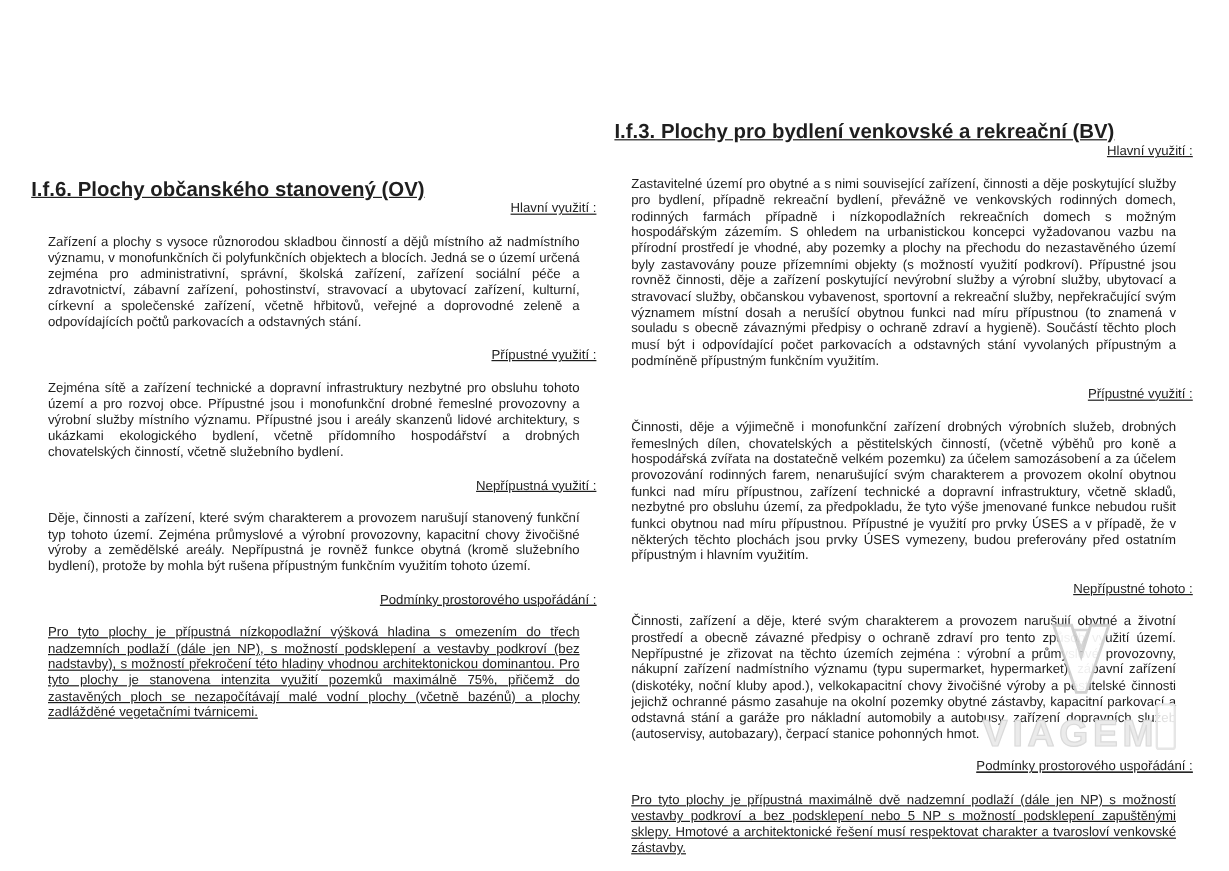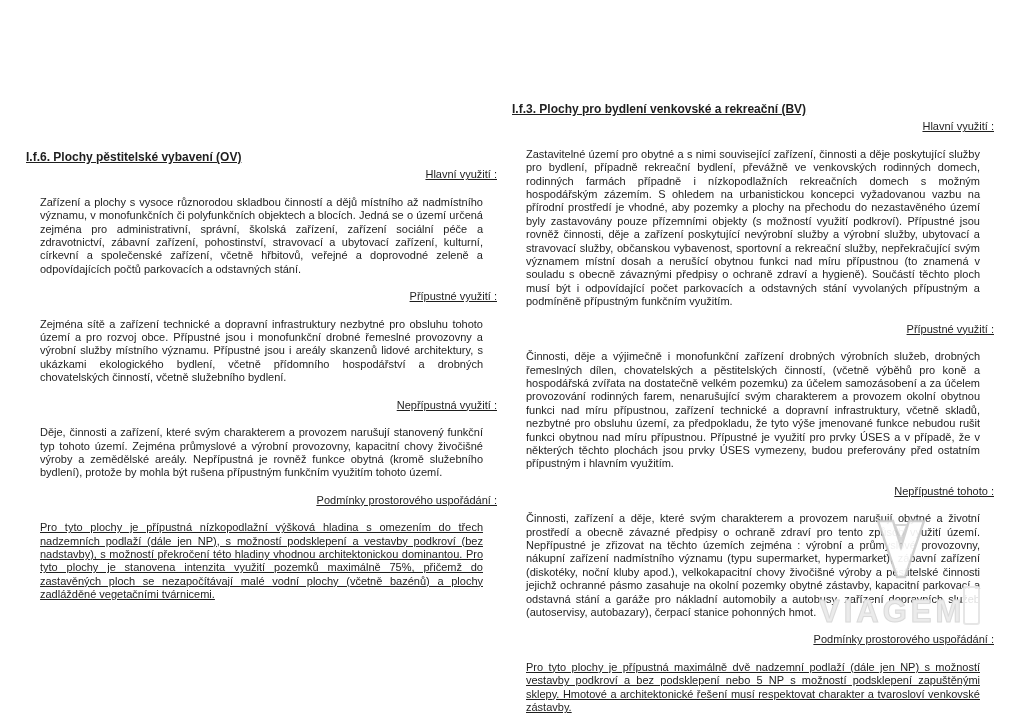--- a/index.html
+++ b/index.html
@@ -16,21 +16,21 @@
     font-size:11px;
     line-height:13.4px;
     text-align:justify;
   }
   .col-left{left:26px;top:151px;width:471px;}
   .col-right{left:512px;top:103px;width:482px;}
   .doc-title{
     font-weight:bold;
     text-decoration:underline;
     margin:0 0 4px 0;
-    font-size:12px;
+    font-size:17px;
     text-align:left;
   }
   .sec{margin:0 0 13px 0;}
   .sec:last-child{margin-bottom:0;text-decoration:underline;}
   .sec-label{
     text-decoration:underline;
     text-align:right;
   }
   .sec p{margin:14px;}
   
@@ -59,21 +59,21 @@
     border-radius:3px;
     background:rgba(255,255,255,0.85);
   }
 </style>
 </head>
 <body>
 
 <div class="page">
 
   <div class="col col-left">
-    <div class="doc-title">I.f.6. Plochy pěstitelské vybavení (OV)</div>
+    <div class="doc-title">I.f.6. Plochy občanského stanovený (OV)</div>
 
     <div class="sec">
       <div class="sec-label">Hlavní využití :</div>
       <p>Zařízení a plochy s vysoce různorodou skladbou činností a dějů místního až nadmístního významu, v monofunkčních či polyfunkčních objektech a blocích. Jedná se o území určená zejména pro administrativní, správní, školská zařízení, zařízení sociální péče a zdravotnictví, zábavní zařízení, pohostinství, stravovací a ubytovací zařízení, kulturní, církevní  a společenské zařízení, včetně hřbitovů, veřejné a doprovodné zeleně a odpovídajících počtů parkovacích a odstavných stání.</p>
     </div>
 
     <div class="sec">
       <div class="sec-label">Přípustné využití :</div>
       <p>Zejména sítě a zařízení technické a dopravní infrastruktury nezbytné pro obsluhu tohoto území a pro rozvoj obce. Přípustné jsou i monofunkční drobné řemeslné provozovny a výrobní služby místního významu. Přípustné jsou i areály skanzenů lidové architektury, s ukázkami ekologického bydlení, včetně přídomního hospodářství a drobných chovatelských činností, včetně služebního bydlení.</p>
     </div>

